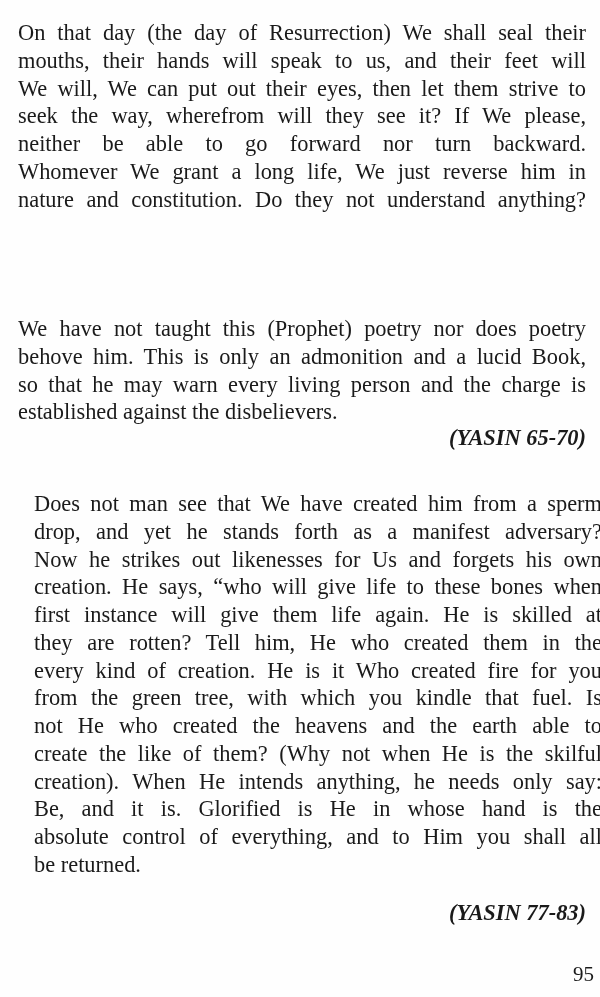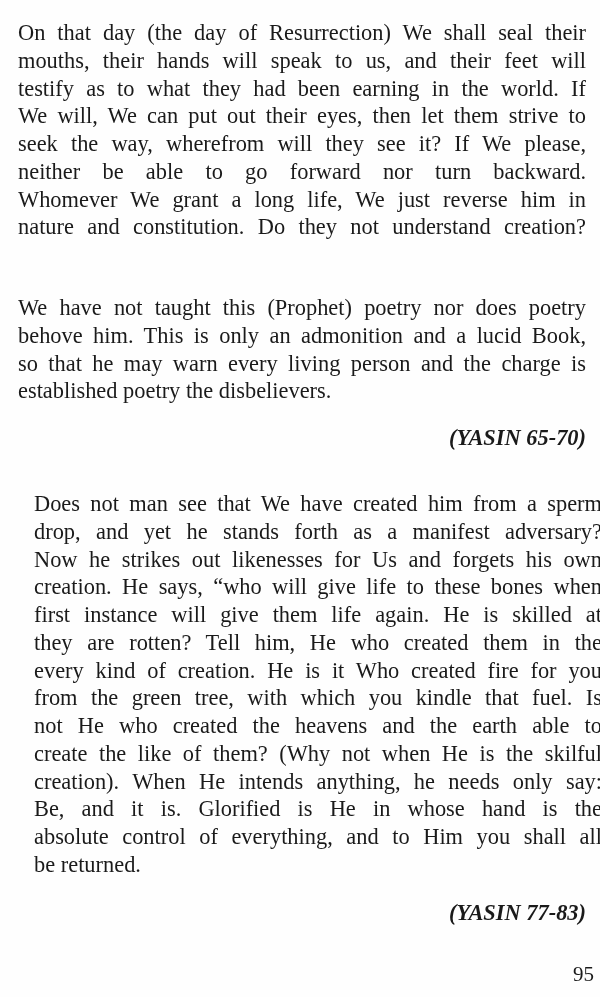--- a/index.html
+++ b/index.html
@@ -29,33 +29,32 @@
   }
 </style>
 </head>
 <body>
 
 <div class="page">
 
   <div class="para" style="top:19px;">
     <span class="line">On that day (the day of Resurrection) We shall seal their</span>
     <span class="line">mouths, their hands will speak to us, and their feet will</span>
-    <span class="line">testify as to what they had been earning in the world. If</span>
     <span class="line">We will, We can put out their eyes, then let them strive to</span>
     <span class="line">seek the way, wherefrom will they see it? If We please,</span>
     <span class="line">neither be able to go forward nor turn backward.</span>
     <span class="line">Whomever We grant a long life, We just reverse him in</span>
-    <span class="line">nature and constitution. Do they not understand creation?</span>
+    <span class="line">nature and constitution. Do they not understand anything?</span>
   </div>
 
-  <div class="para" style="top:294px;">
+  <div class="para" style="top:315px;">
     <span class="line">We have not taught this (Prophet) poetry nor does poetry</span>
     <span class="line">behove him. This is only an admonition and a lucid Book,</span>
     <span class="line">so that he may warn every living person and the charge is</span>
-    <span class="line last">established poetry the disbelievers.</span>
+    <span class="line last">established against the disbelievers.</span>
   </div>
 
   <div class="cite" style="top:424px;">(YASIN 65-70)</div>
 
   <div class="para" style="top:490px;margin-left:16px;">
     <span class="line">Does not man see that We have created him from a sperm</span>
     <span class="line">drop, and yet he stands forth as a manifest adversary?</span>
     <span class="line">Now he strikes out likenesses for Us and forgets his own</span>
     <span class="line">creation. He says, “who will give life to these bones when</span>
     <span class="line">first instance will give them life again. He is skilled at</span>

